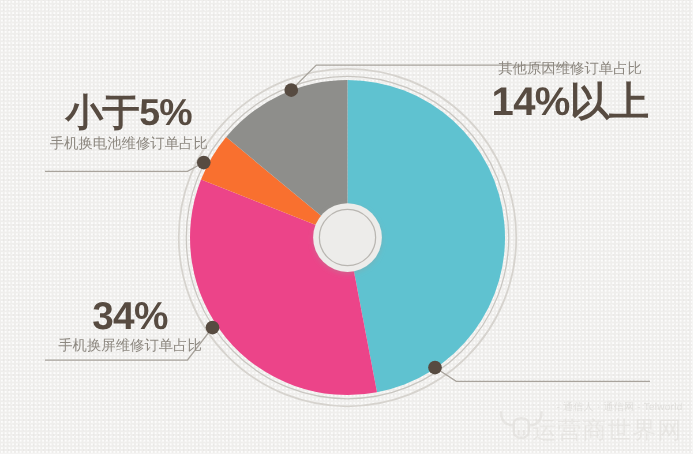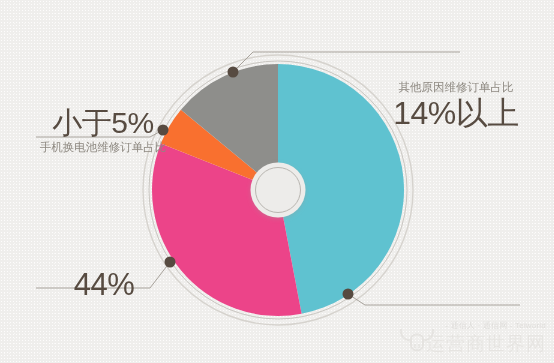--- a/index.html
+++ b/index.html
@@ -28,25 +28,24 @@
   .vec {
     position: absolute;
     left: 0;
     top: 0;
     width: 554px;
     height: 363px;
   }
   .callout {
     position: absolute;
     width: 215px;
-    margin-top: 32px;
   }
   .callout .big {
     color: #574b41;
-    font-weight: normal;
+    font-weight: bold;
     font-size: 31px;
     line-height: 34px;
     letter-spacing: -0.5px;
     white-space: nowrap;
   }
   .callout .sub {
     color: #8d8880;
     font-size: 11.5px;
     line-height: 15px;
     white-space: nowrap;
@@ -162,21 +161,22 @@
     <div class="big">小于5%</div>
     <div class="sub">手机换电池维修订单占比</div>
   </div>
 
   <div class="callout" id="co-other">
     <div class="sub">其他原因维修订单占比</div>
     <div class="big">14%以上</div>
   </div>
 
   <div class="callout" id="co-screen">
-    <div class="big">44%</div>
+    <div class="big">34%</div>
+    <div class="sub">手机换屏维修订单占比</div>
   </div>
 
 
   <div id="watermark">
     <svg class="wm-bull" viewBox="0 0 38 34">
       <path d="M3 6 C 2 14, 8 18, 13 17 M35 6 C 36 14, 30 18, 25 17" fill="none" stroke="#dcdad6" stroke-width="2"></path>
       <path d="M13 16 C 13 10, 25 10, 25 16 L 25 22 C 25 29, 13 29, 13 22 Z" fill="none" stroke="#dcdad6" stroke-width="2"></path>
       <path d="M17 21 L 17 25 M21 21 L 21 25" fill="none" stroke="#dcdad6" stroke-width="1.5"></path>
     </svg>
     <div class="wm-line">- 通信人 · 通信网 - Telworld</div>

